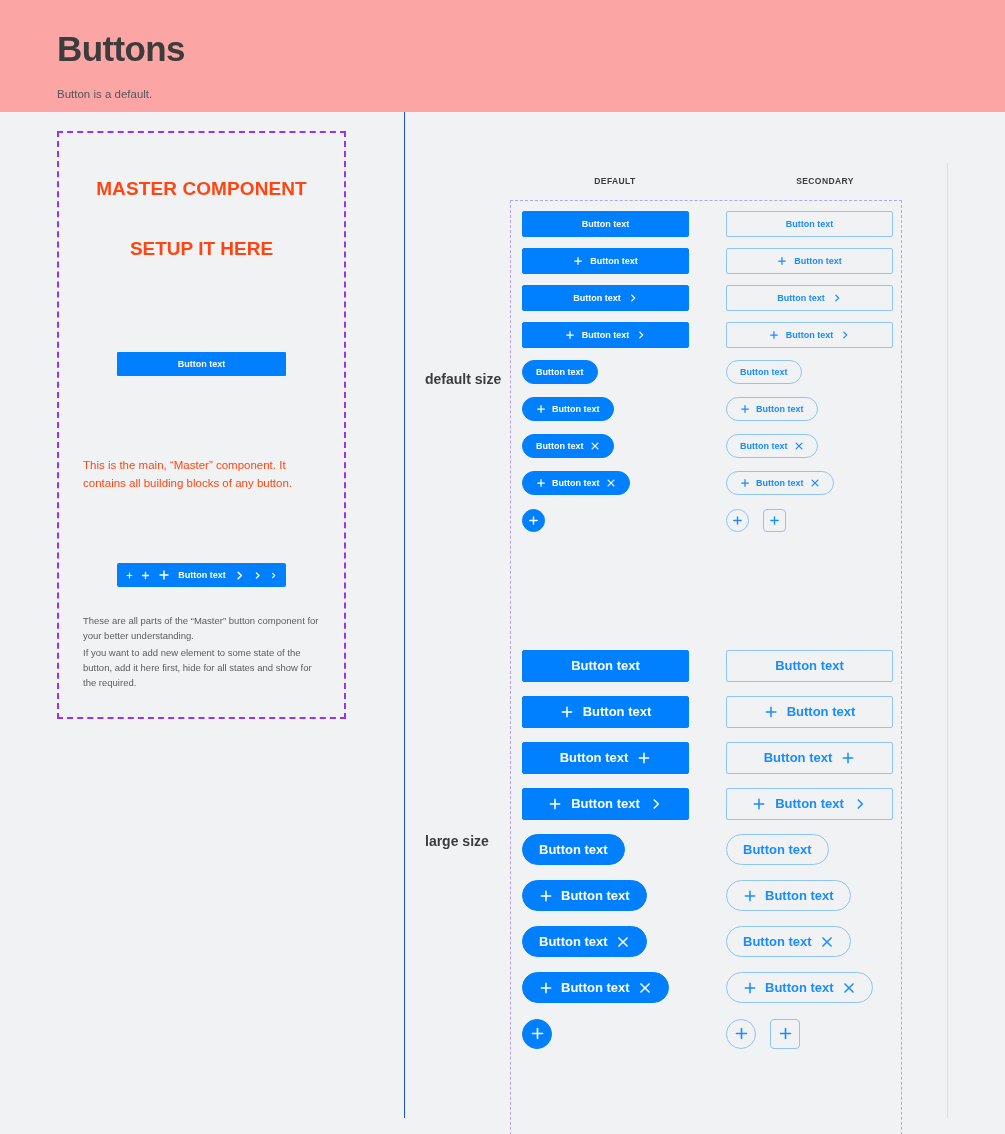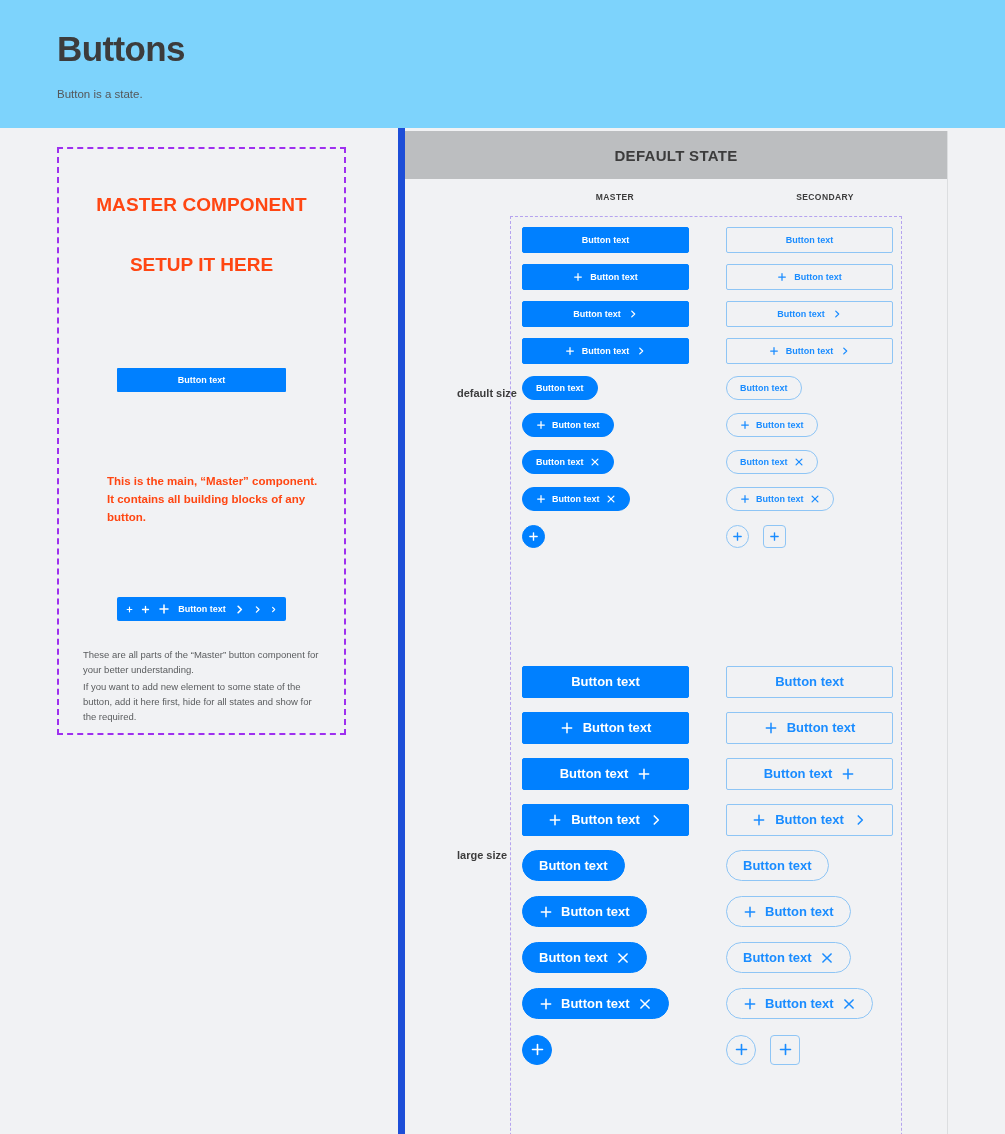--- a/index.html
+++ b/index.html
@@ -5,22 +5,22 @@
   * { box-sizing: border-box; margin: 0; padding: 0; }
   html, body {
     width: 1005px; height: 1134px;
     background: #f1f2f4;
     font-family: "Liberation Sans", sans-serif;
     overflow: hidden;
   }
 
   
   .page-header {
-    height: 128px;
-    background: #7dd3fc;
+    height: 112px;
+    background: #fca5a5;
     padding: 28px 0 0 57px;
   }
   .page-title {
     font-size: 35px;
     font-weight: bold;
     color: #3c3c3c;
     letter-spacing: -0.6px;
     line-height: 42px;
   }
   .page-subtitle {
@@ -29,21 +29,21 @@
     margin-top: 18px;
   }
 
   
   .body-wrap { display: flex; height: 1006px; }
 
   .left-panel {
     width: 405px;
     flex: 0 0 405px;
     position: relative;
-    border-right: 7px solid #1d4ed8;
+    border-right: 1px solid #1d4ed8;
   }
   .right-panel { flex: 1; position: relative; }
 
   
   .master-card {
     position: absolute;
     left: 57px; top: 19px;
     width: 289px; height: 588px;
     border: 2px dashed #9e30ef;
     padding: 26px 24px 0 24px;
@@ -70,25 +70,24 @@
     color: #fff;
     font-size: 9px;
     font-weight: bold;
     line-height: 24px;
     border: none;
     border-radius: 1px;
   }
   .master-note {
     color: #ff4612;
     font-size: 11.5px;
-    font-weight: bold;
+    font-weight: normal;
     line-height: 18px;
     text-align: left;
     margin-top: 80px;
-    margin-left: 24px;
   }
   .master-full-btn {
     display: flex;
     align-items: center;
     justify-content: center;
     gap: 8px;
     width: 169px; height: 24px;
     margin: 71px auto 0 auto;
     background: #0080ff;
     border-radius: 2px;
@@ -131,24 +130,23 @@
     color: #3c3c3c;
     letter-spacing: 0.4px;
     text-align: center;
   }
   .col-label.primary   { left: 120px; width: 180px; }
   .col-label.secondary { left: 330px; width: 180px; }
 
   .row-label {
     position: absolute;
     left: 20px;
-    font-size: 11px;
+    font-size: 14px;
     font-weight: bold;
     color: #3c3c3c;
-    margin-left: 32px;
   }
 
   
   .grid-frame {
     position: absolute;
     left: 105px; top: 37px;
     width: 392px; height: 1010px;
     border: 1px dashed #b5a3ee;
   }
 
@@ -200,21 +198,21 @@
 
   
   .ic { display: block; flex: 0 0 auto; }
   svg.ic path, svg.ic line { stroke: currentColor; }
 </style>
 </head>
 <body>
 
 <div class="page-header">
   <div class="page-title">Buttons</div>
-  <div class="page-subtitle">Button is a state.</div>
+  <div class="page-subtitle">Button is a default.</div>
 </div>
 
 <div class="body-wrap">
 
   <div class="left-panel">
     <div class="master-card">
       <div class="master-title">MASTER COMPONENT</div>
       <div class="master-subtitle">SETUP IT HERE</div>
 
       <button class="master-demo-btn">Button text</button>
@@ -244,24 +242,23 @@
       </div>
 
       <div class="master-body">
         <p>These are all parts of the “Master” button component for your better understanding.</p>
         <p>If you want to add new element to some state of the button, add it here first, hide for all states and show for the required.</p>
       </div>
     </div>
   </div>
 
   <div class="right-panel">
-    <div class="state-header">DEFAULT STATE</div>
 
     <div class="state-body">
-      <div class="col-label primary">MASTER</div>
+      <div class="col-label primary">DEFAULT</div>
       <div class="col-label secondary">SECONDARY</div>
 
       <div class="row-label" style="top:208px">default size</div>
       <div class="row-label" style="top:670px">large size</div>
 
       <div class="grid-frame">
         <div class="grid-col primary" id="col-primary">
             <div class="size-group" style="top: 9px;">
               <div class="row">
                 <div class="btn fill rect">

